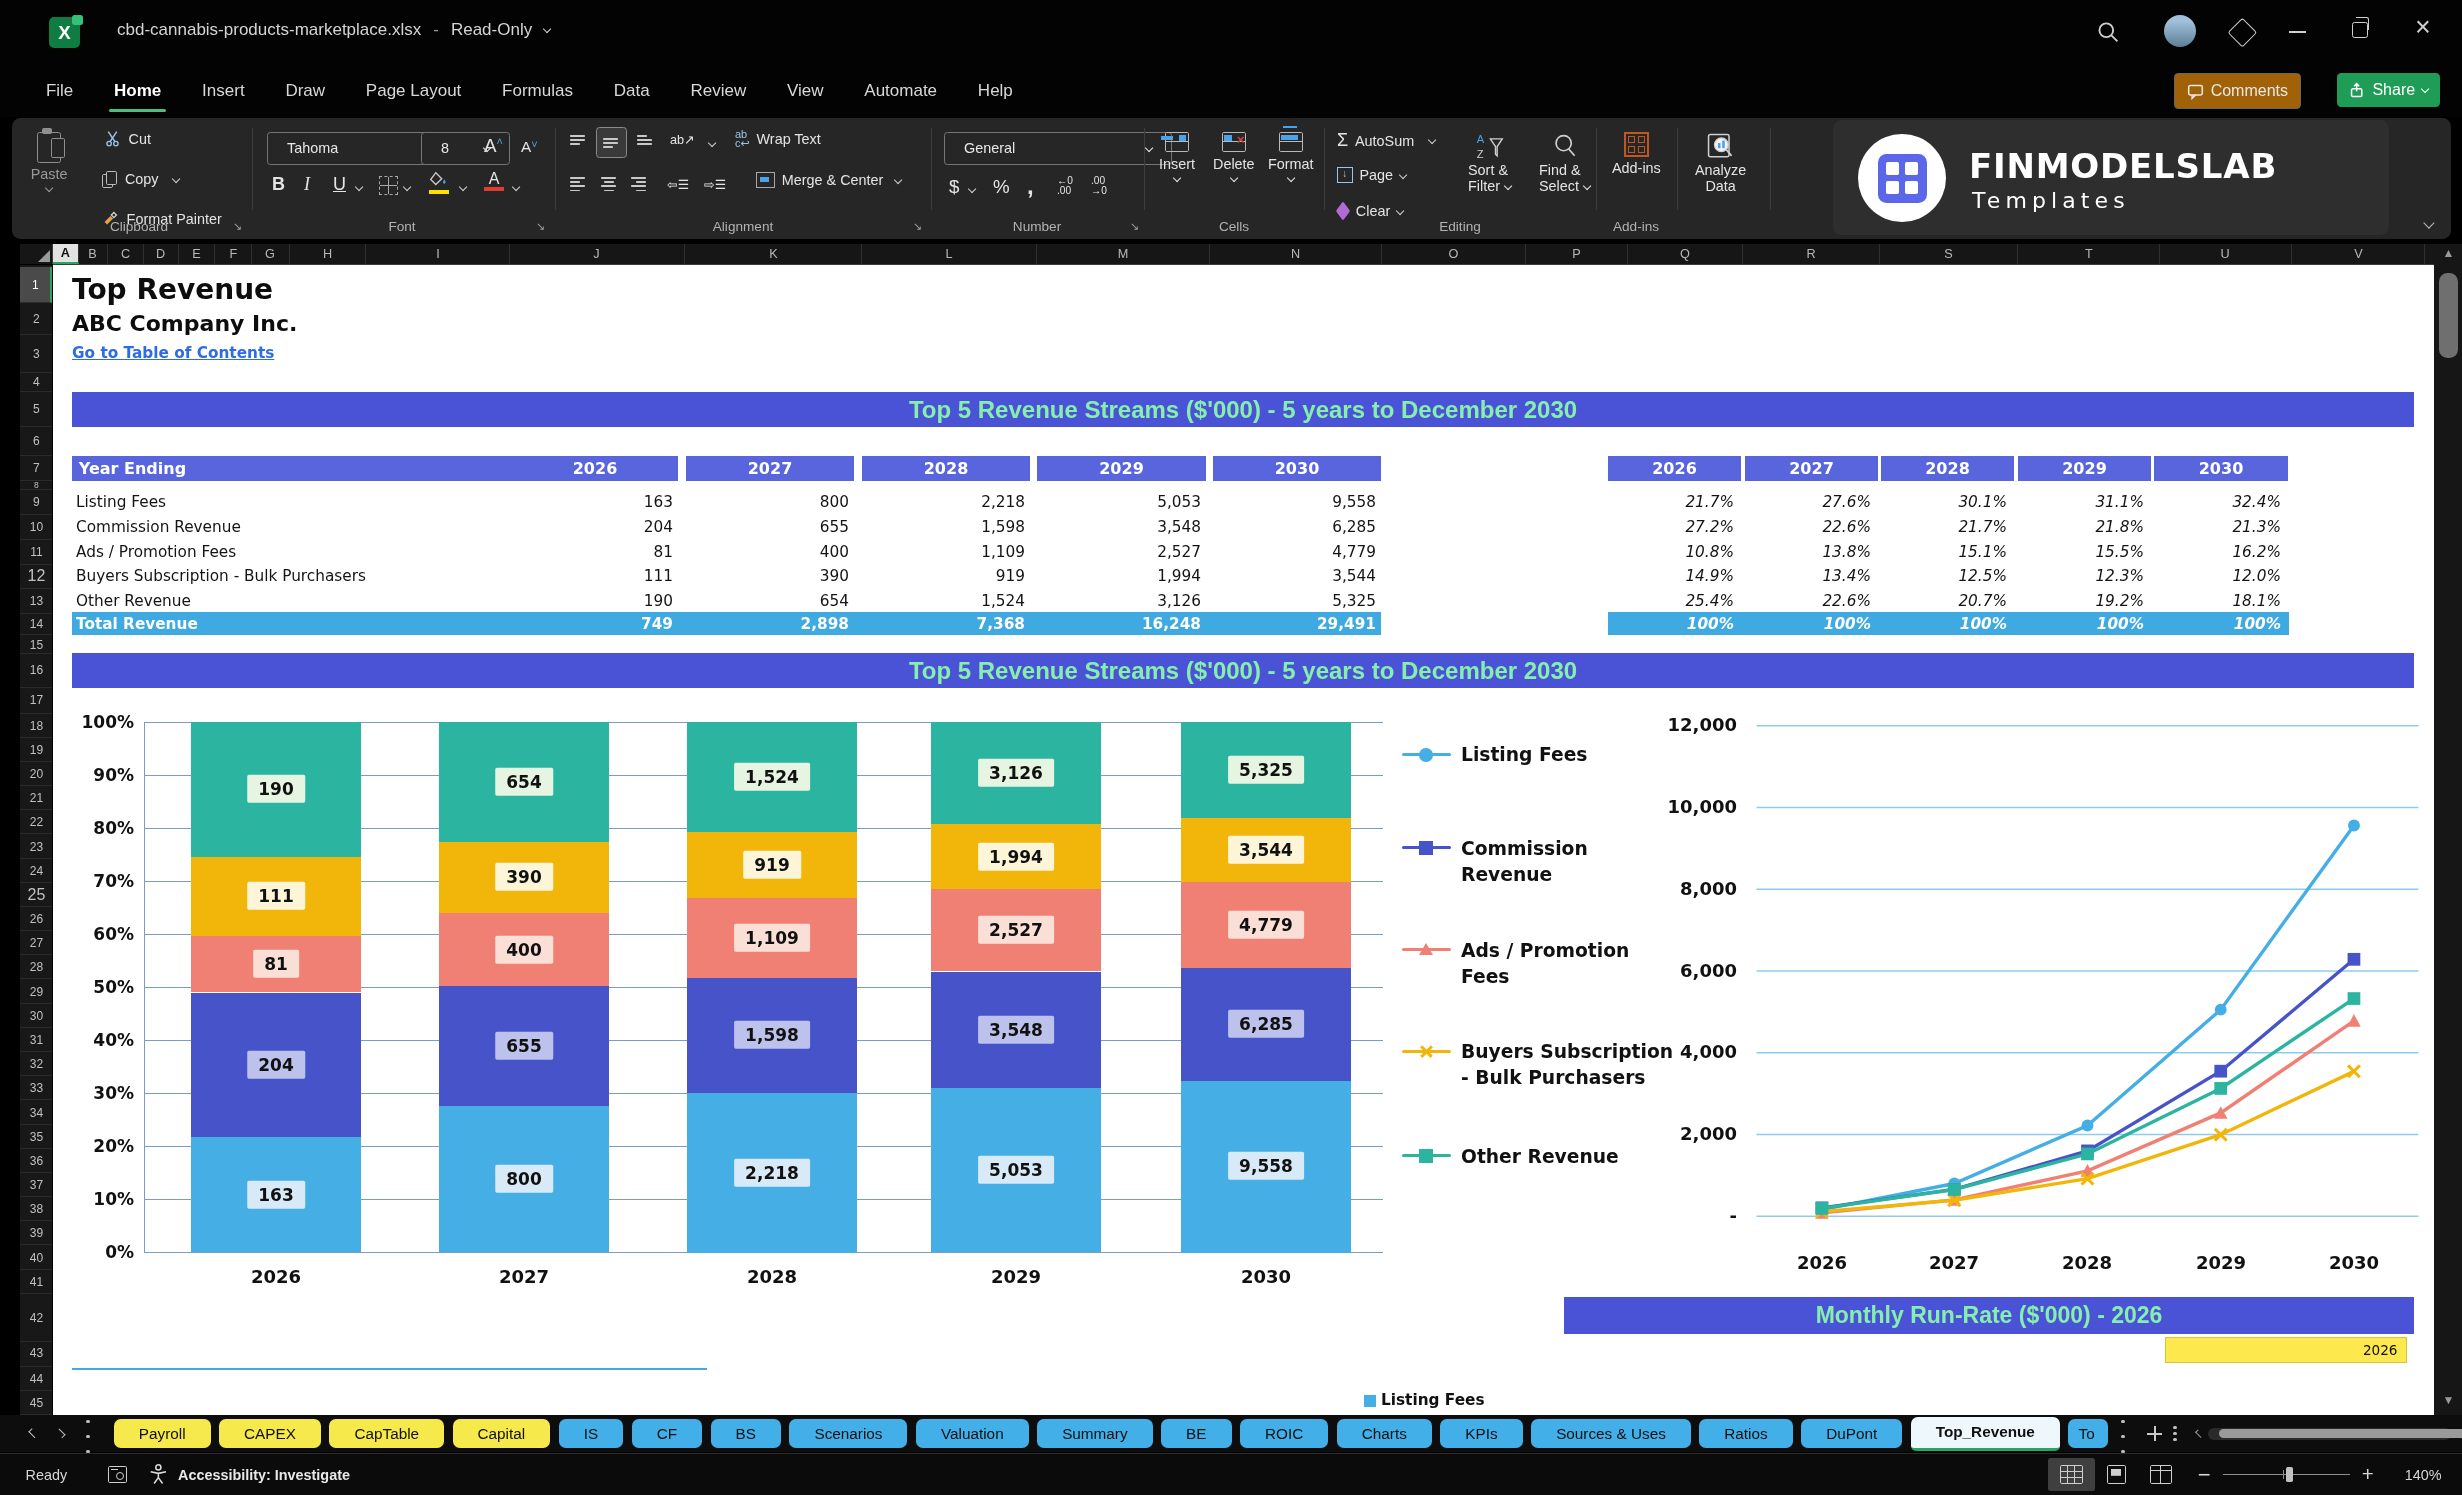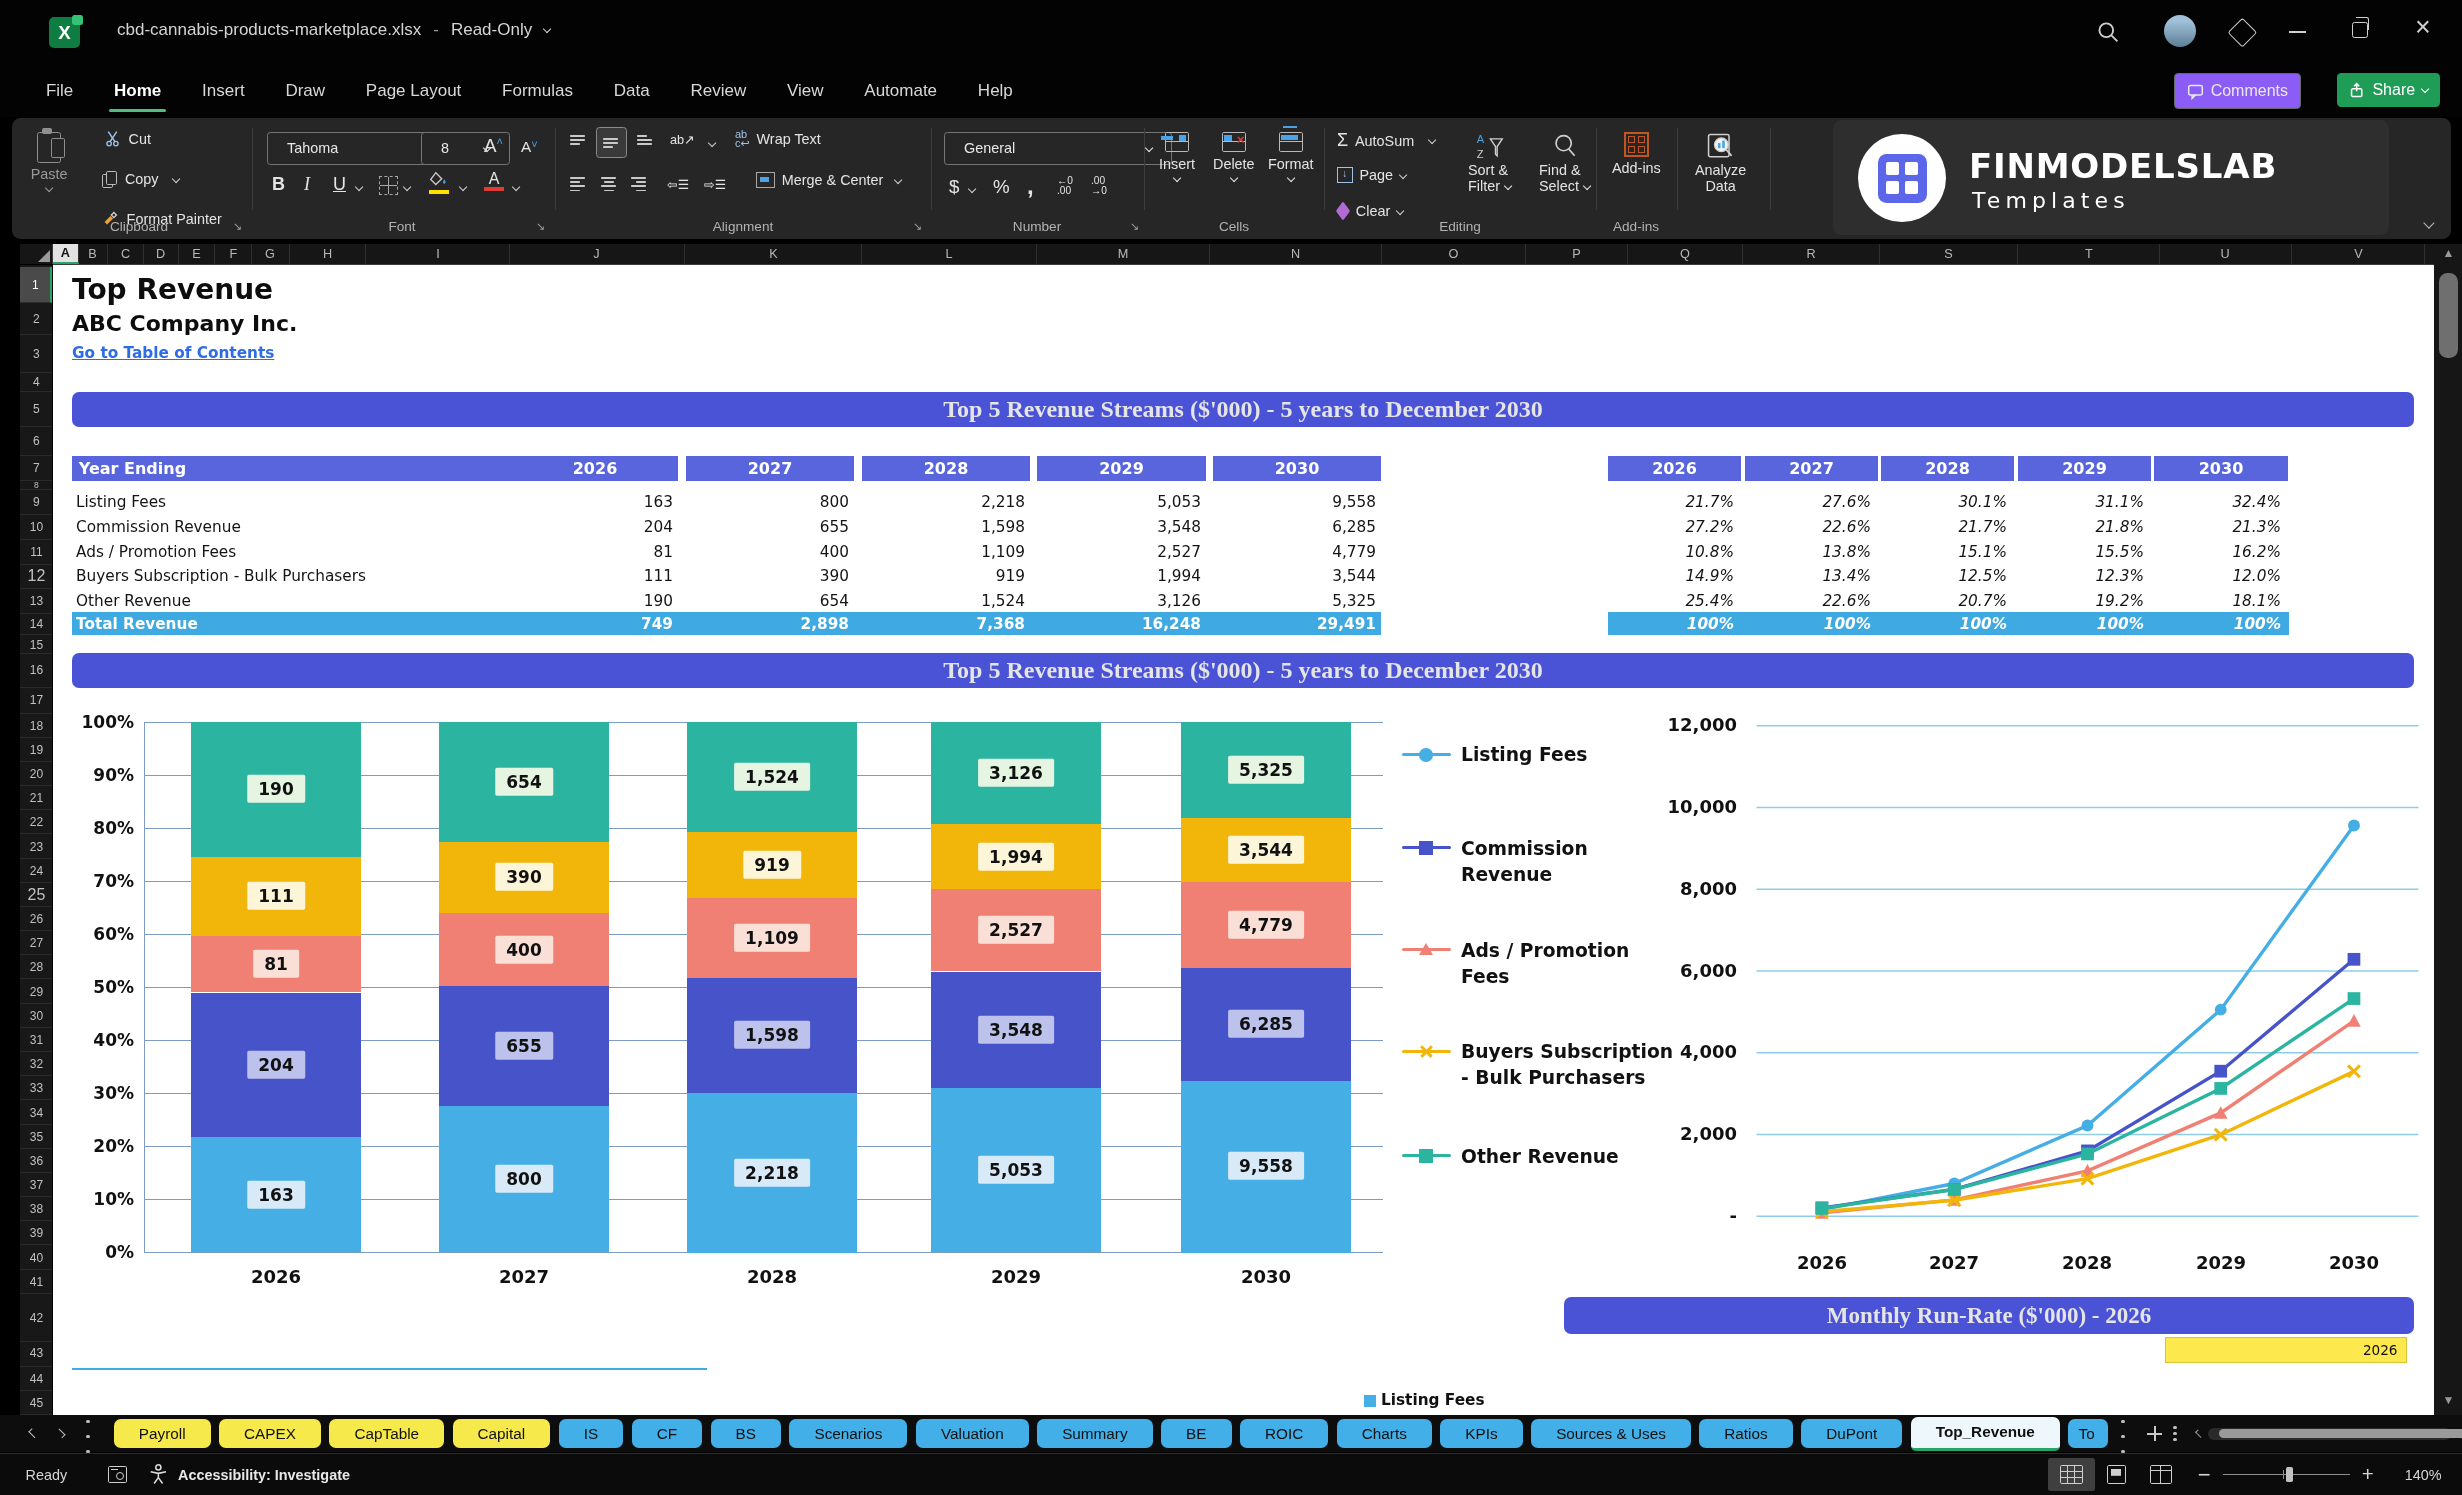--- a/index.html
+++ b/index.html
@@ -14,21 +14,21 @@
   .xl-icon::after{content:"";position:absolute;right:-2.5px;top:-2.5px;width:10.2px;height:10.2px;background:#35c277;border-radius:2.5px;}
   .doc-title{left:117px;top:20.4px;color:#d4d4d4;font-size:17px;}
   .chv{display:inline-block;width:6.8px;height:6.8px;border-right:1.7px solid currentColor;border-bottom:1.7px solid currentColor;transform:rotate(45deg);}
   .chv-sm{width:5.1px;height:5.1px;border-width:1.3px;}
   
   .menurow{left:0;top:64px;width:2462px;height:53px;background:#030303;}
   .menu-tabs{left:25.5px;top:64px;height:53px;display:flex;align-items:center;gap:0;}
   .mtab{padding:0 20.4px;color:#d8d8d8;font-size:17px;height:53px;display:flex;align-items:center;position:relative;}
   .mtab.active{color:#fff;font-weight:bold;}
   .mtab.active::after{content:"";position:absolute;left:15.3px;right:15.3px;bottom:5.1px;height:3.4px;background:#4ebd7e;border-radius:1.7px;}
-  .comments-btn{right:161px;top:73px;height:34px;border:0.8px solid #686868;border-radius:4.2px;background:#8b5cf6;
+  .comments-btn{right:161px;top:73px;height:34px;border:0.8px solid #686868;border-radius:4.2px;background:#a16207;
                 color:#e8e8e8;font-size:16px;padding:0 12px;display:flex;align-items:center;gap:6.8px;}
   .share-btn{right:22px;top:73px;height:34px;border-radius:4.2px;background:#1f9d57;color:#fff;font-size:16px;
              padding:0 12px;display:flex;align-items:center;gap:6.8px;}
   
   .ribbon{left:12px;top:118px;width:2439px;height:121px;background:#262626;border-radius:8.5px;}
   .rdiv{position:absolute;top:10.2px;bottom:29px;width:0.8px;background:#3d3d3d;}
   .glabel{position:absolute;bottom:5.1px;color:#b2b2b2;font-size:13.6px;text-align:center;transform:translateX(-50%);}
   .launcher{position:absolute;bottom:6px;color:#9f9f9f;font-size:11px;}
   .rtext{color:#e4e4e4;font-size:14.4px;}
   .combo{position:absolute;border:0.8px solid #767676;border-radius:3.4px;color:#e8e8e8;font-size:14.4px;
@@ -56,21 +56,21 @@
   .rowhdr-col{left:20.4px;top:265px;width:32px;height:1151px;background:#181818;}
   .rowcell{position:absolute;left:20.4px;width:32px;color:#c0c0c0;font-size:12px;display:flex;align-items:center;justify-content:center;border-bottom:0.8px solid #2b2b2b;box-sizing:border-box;}
   .rowcell.sel{background:#4a4a4a;color:#fff;border-right:2.5px solid #27a566;}
   .canvas{left:53px;top:265px;width:2381px;height:1151px;background:#fff;}
   .vscroll{left:2434px;top:244px;width:29px;height:1171px;background:#161616;}
   .vthumb{left:2439px;top:273px;width:18.7px;height:85px;background:#6f6f6f;border-radius:8.5px;}
   .varrow{left:2439px;width:18.7px;color:#9a9a9a;font-size:12px;text-align:center;}
   .doc-h1{left:72px;top:273px;font-size:28px;font-weight:bold;color:#0d0d0d;font-family:"DejaVu Sans",sans-serif;}
   .doc-h2{left:72px;top:311px;font-size:22px;font-weight:bold;color:#0d0d0d;font-family:"DejaVu Sans",sans-serif;}
   .toc{left:72px;top:344px;font-size:15.3px;font-weight:bold;color:#2e6be6;text-decoration:underline;font-family:"DejaVu Sans",sans-serif;}
-  .band{background:#4a53d6;color:#e5e5e5;font-weight:bold;font-size:24px;display:flex;align-items:center;justify-content:center;font-family:Liberation Serif, serif;border-radius:7px;}
+  .band{background:#4a53d6;color:#86efac;font-weight:bold;font-size:24px;display:flex;align-items:center;justify-content:center;font-family:Liberation Sans, sans-serif;}
   .thdr{position:absolute;background:#5865dd;color:#fff;font-weight:bold;font-size:16px;display:flex;align-items:center;justify-content:center;font-family:"DejaVu Sans",sans-serif;}
   .tname{position:absolute;left:76px;color:#141414;font-size:15.3px;display:flex;align-items:center;font-family:"DejaVu Sans",sans-serif;}
   .tval{position:absolute;color:#141414;font-size:15.3px;display:flex;align-items:center;justify-content:flex-end;font-family:"DejaVu Sans",sans-serif;}
   .pctval{font-style:italic;}
   .totband{position:absolute;background:#3fa9e1;}
   
   .gridline{position:absolute;height:0.8px;background:#7c9cc6;}
   .ylab{position:absolute;font-family:"DejaVu Sans",sans-serif;font-weight:bold;color:#111;font-size:17px;text-align:right;}
   .xlab{position:absolute;font-family:"DejaVu Sans",sans-serif;font-weight:bold;color:#111;font-size:18px;text-align:center;}
   .seg{position:absolute;}

